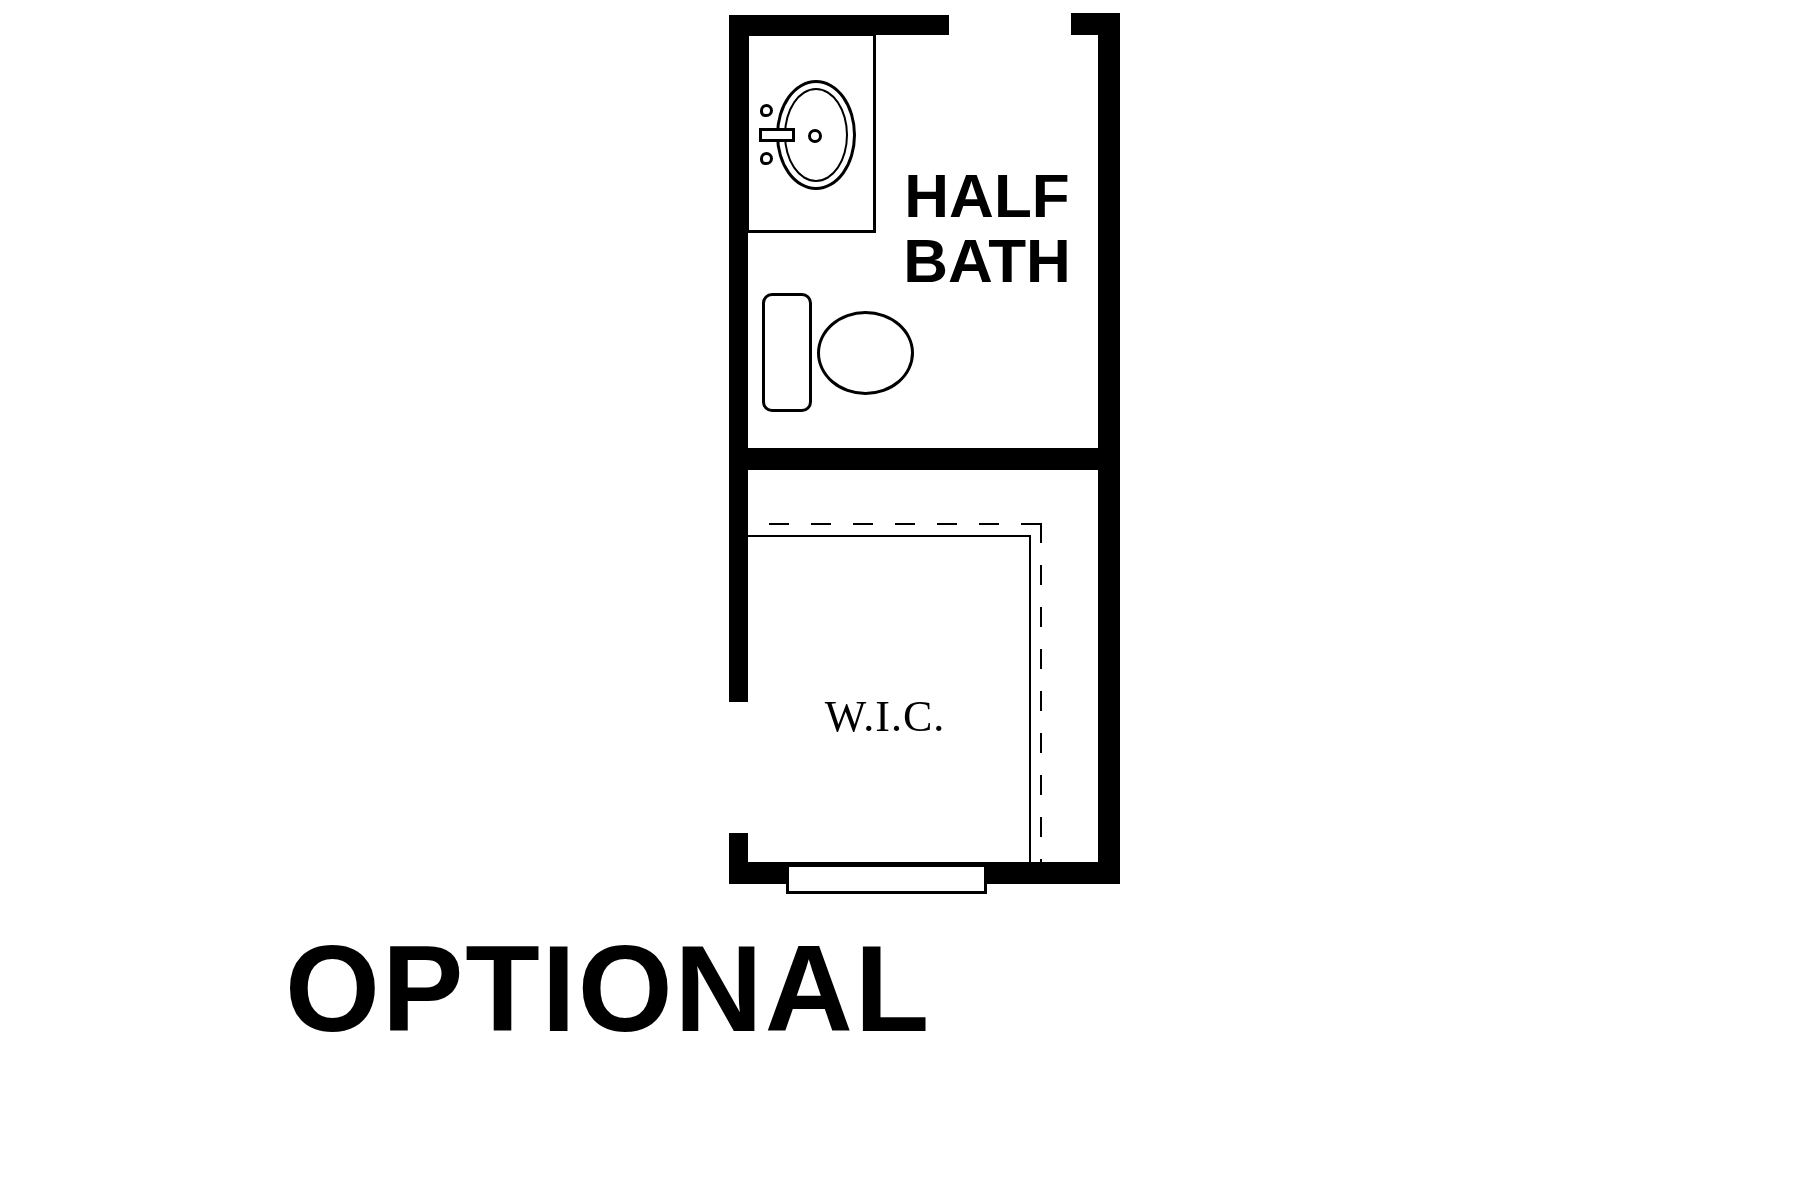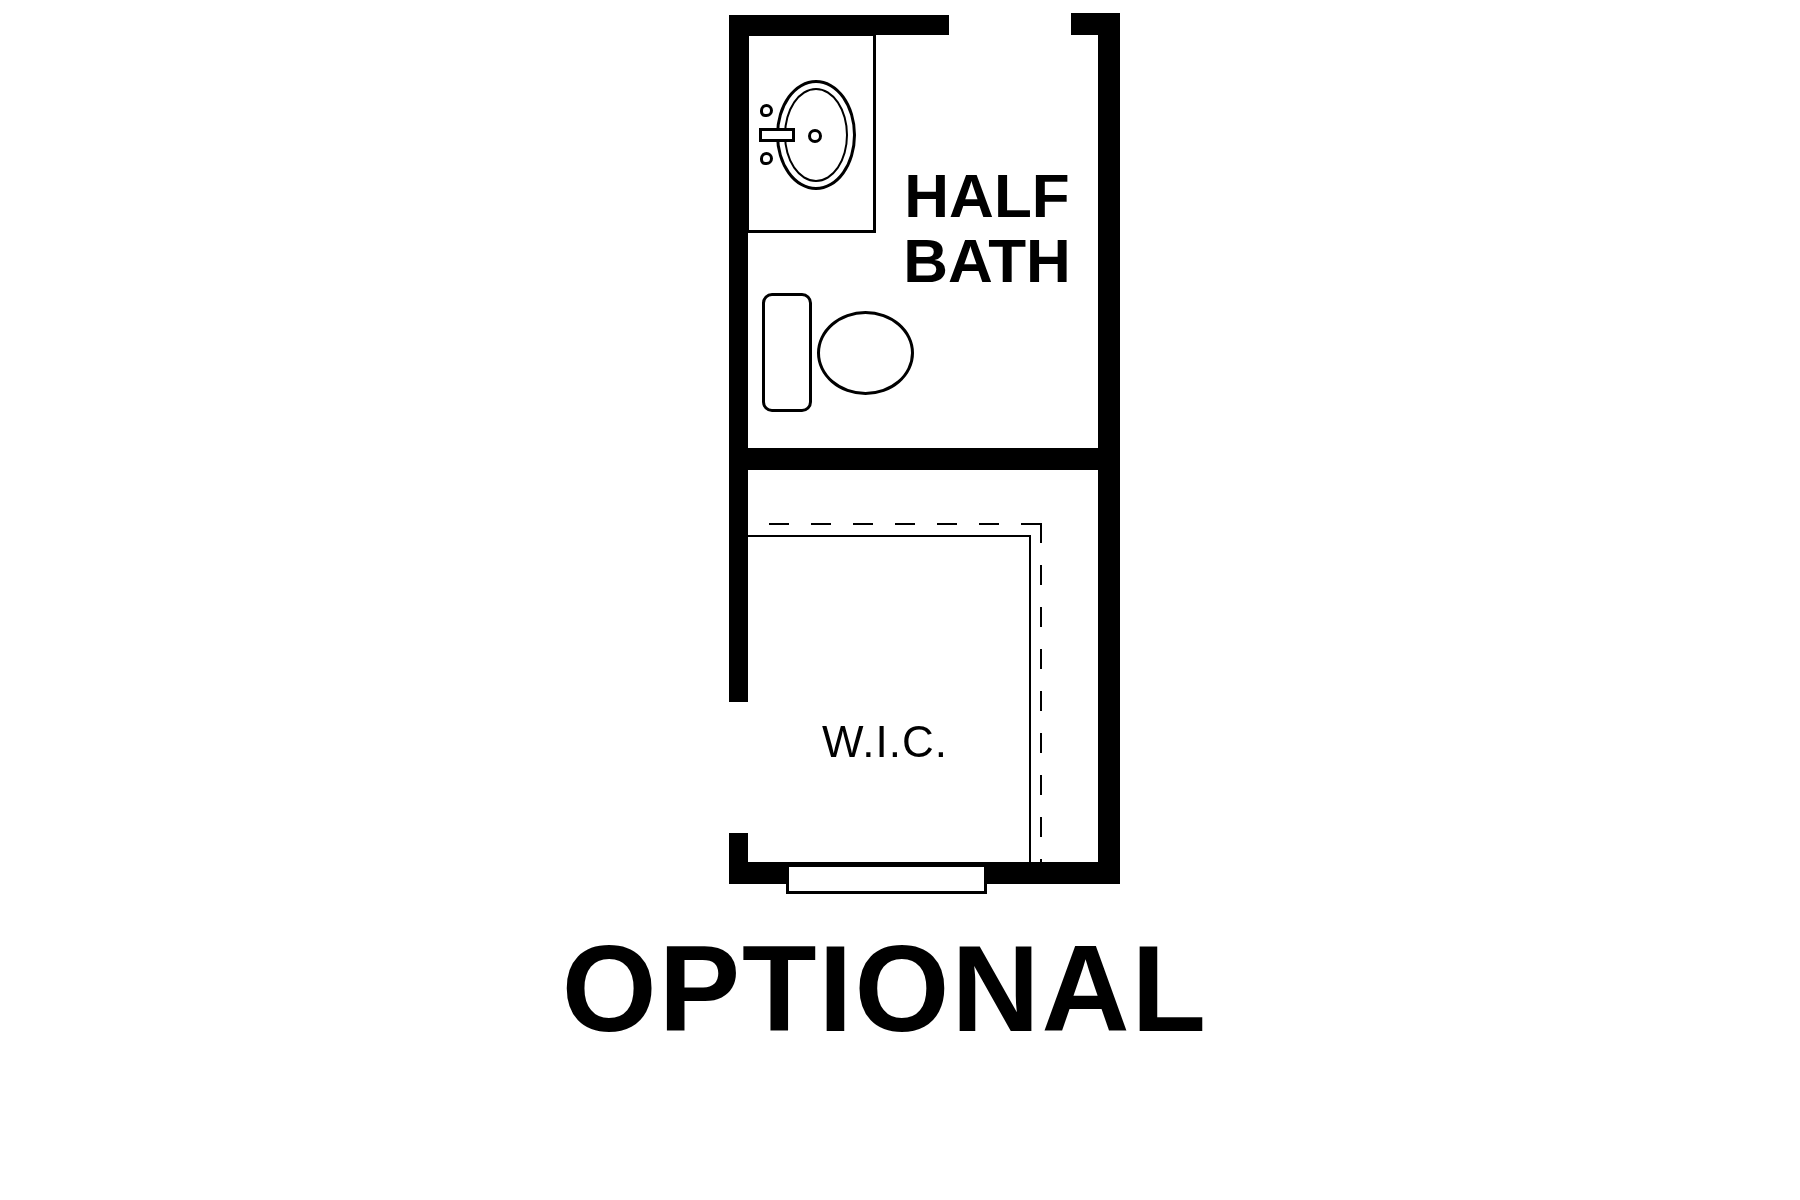--- a/index.html
+++ b/index.html
@@ -59,24 +59,24 @@
   .drain       { left: 784px; top: 129px; width: 14px;  height: 14px; border-radius: 50%; }
   .handle      { width: 13px; height: 13px; border-radius: 50% 50% 50% 40%; }
   .handle-top    { position: absolute; left: 736px; top: 104px; }
   .handle-bottom { position: absolute; left: 736px; top: 152px; }
   .toilet-tank { left: 738px; top: 293px; width: 50px;  height: 119px; border-radius: 10px; }
   .toilet-bowl { left: 793px; top: 311px; width: 97px;  height: 84px;  border-radius: 50%; }
 
   
   .room-label { position: absolute; text-align: center; white-space: nowrap; color: var(--ink); }
   .half-bath-label { left: 813px; top: 163px; width: 300px; font-size: 62px; line-height: 65px; font-weight: bold; }
-  .wic-label       { left: 711px; top: 719px; width: 300px; font-size: 44px; line-height: 46px; font-weight: normal; letter-spacing: 1px; }
+  .wic-label       { left: 711px; top: 694px; width: 300px; font-size: 44px; line-height: 46px; font-weight: normal; letter-spacing: 1px; font-family: Liberation Serif, serif; }
   .caption {
     position: absolute; left: 285px; top: 931px; width: 1200px;
-    text-align: center; font-size: 122px; line-height: 116px;
+    text-align: left; font-size: 122px; line-height: 116px;
     font-weight: bold; letter-spacing: 2px; color: var(--ink); white-space: nowrap;
   }
 </style>
 </head>
 <body>
 
 <div class="plan">
 
   <div class="dash-h"></div>
   <div class="dash-v"></div>

